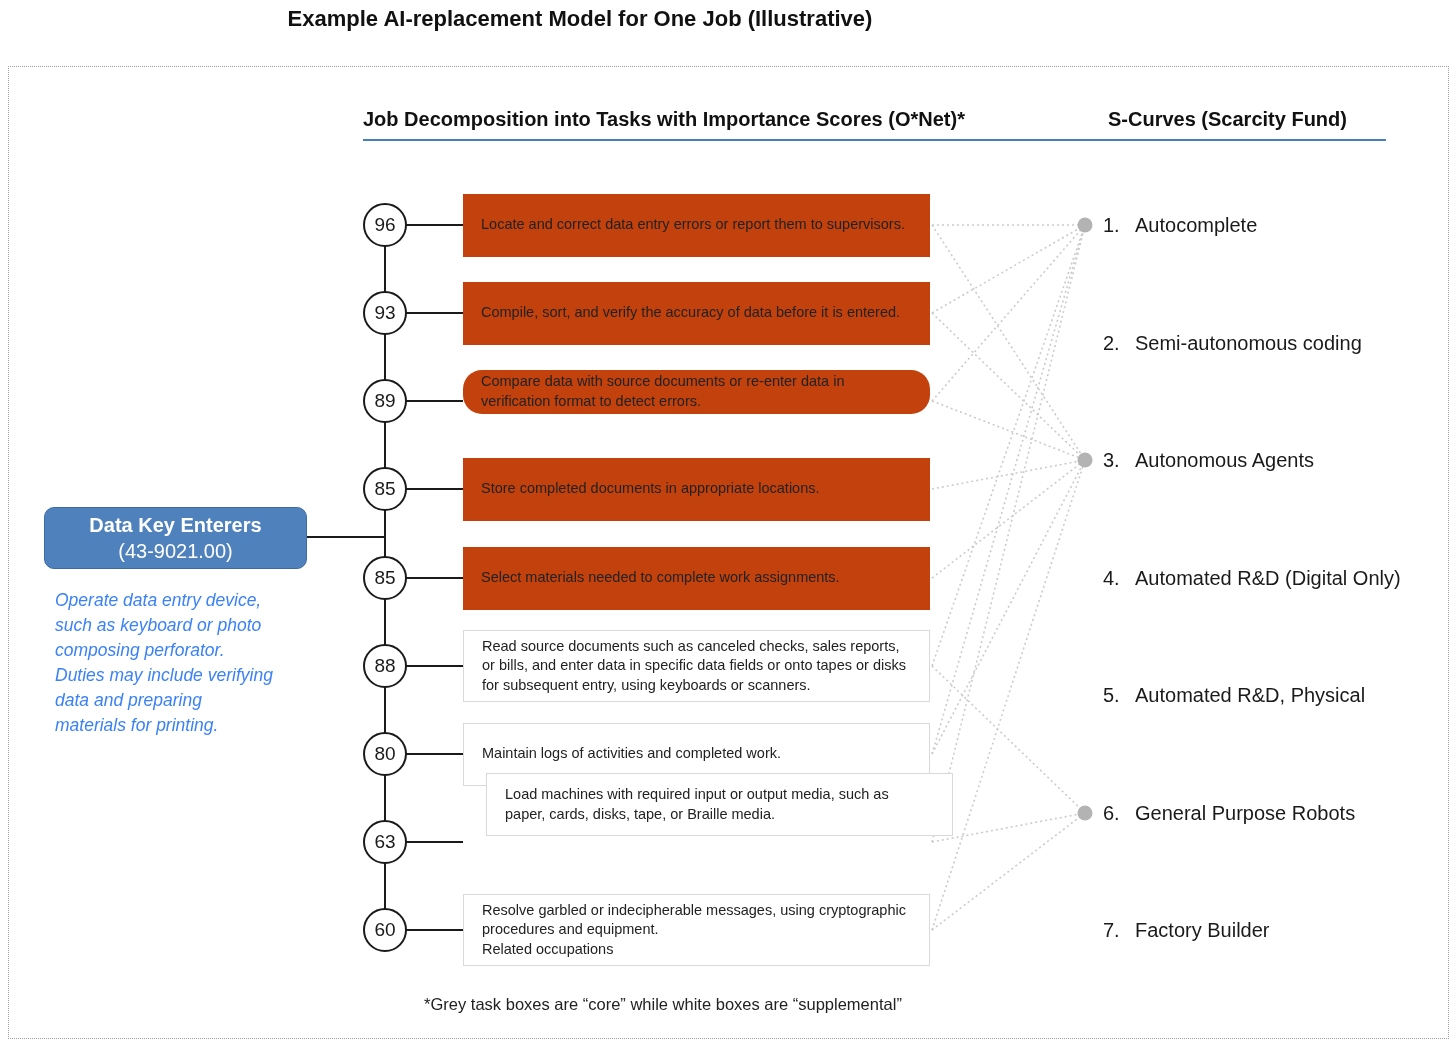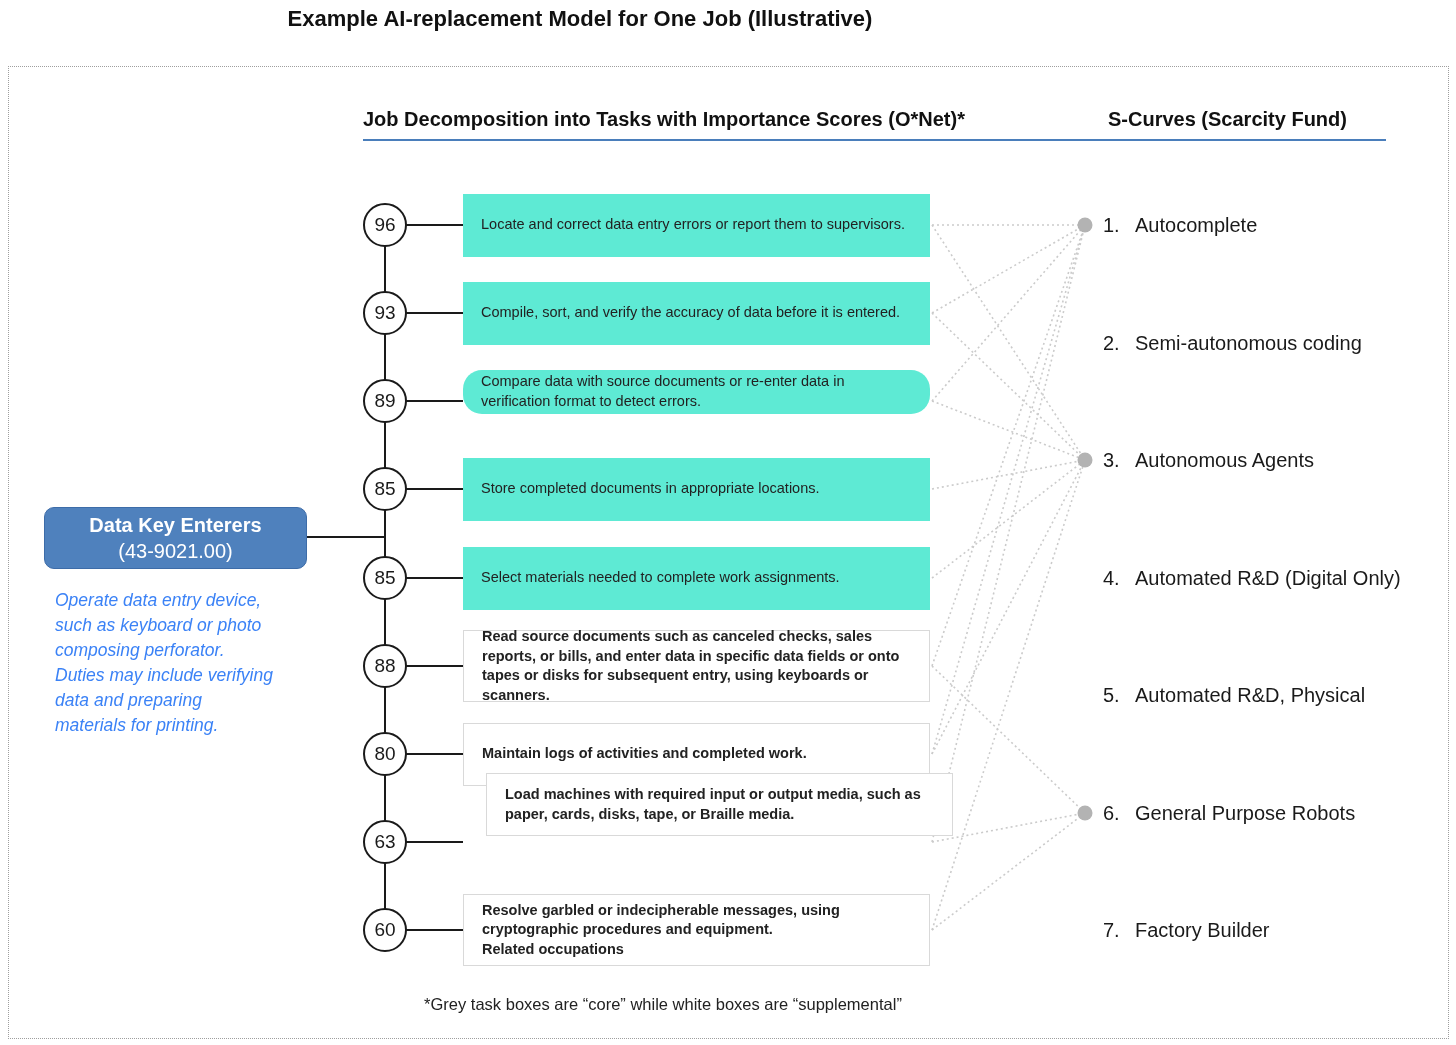--- a/index.html
+++ b/index.html
@@ -27,22 +27,22 @@
     position:absolute;left:363px;width:40px;height:40px;border:2px solid #1a1a1a;border-radius:50%;
     background:#ffffff;z-index:2;display:flex;align-items:center;justify-content:center;
     font-size:19px;color:#1a1a1a;text-align:center;
   }
   .task-box{
     position:absolute;left:463px;width:467px;z-index:2;
     display:flex;flex-direction:column;justify-content:center;
     padding:0 20px 0 18px;box-sizing:border-box;
     font-size:14.5px;line-height:19.5px;color:#222;
   }
-  .task-box.core{background:#5eead4;border:none;}
-  .task-box.supplemental{background:#ffffff;border:1px solid #d9d9d9;font-weight:bold;}
+  .task-box.core{background:#c2410c;border:none;}
+  .task-box.supplemental{background:#ffffff;border:1px solid #d9d9d9;}
   .job-box{
     position:absolute;left:44px;top:507px;width:261px;height:60px;z-index:2;
     background:#4f81bd;border:1px solid #3d6ca8;border-radius:10px;
     display:flex;flex-direction:column;align-items:center;justify-content:center;
     color:#ffffff;text-align:center;
   }
   .job-name{font-size:20px;font-weight:bold;line-height:26px;}
   .job-code{font-size:20px;line-height:26px;}
   .job-desc{
     position:absolute;left:55px;top:588px;width:260px;z-index:2;

